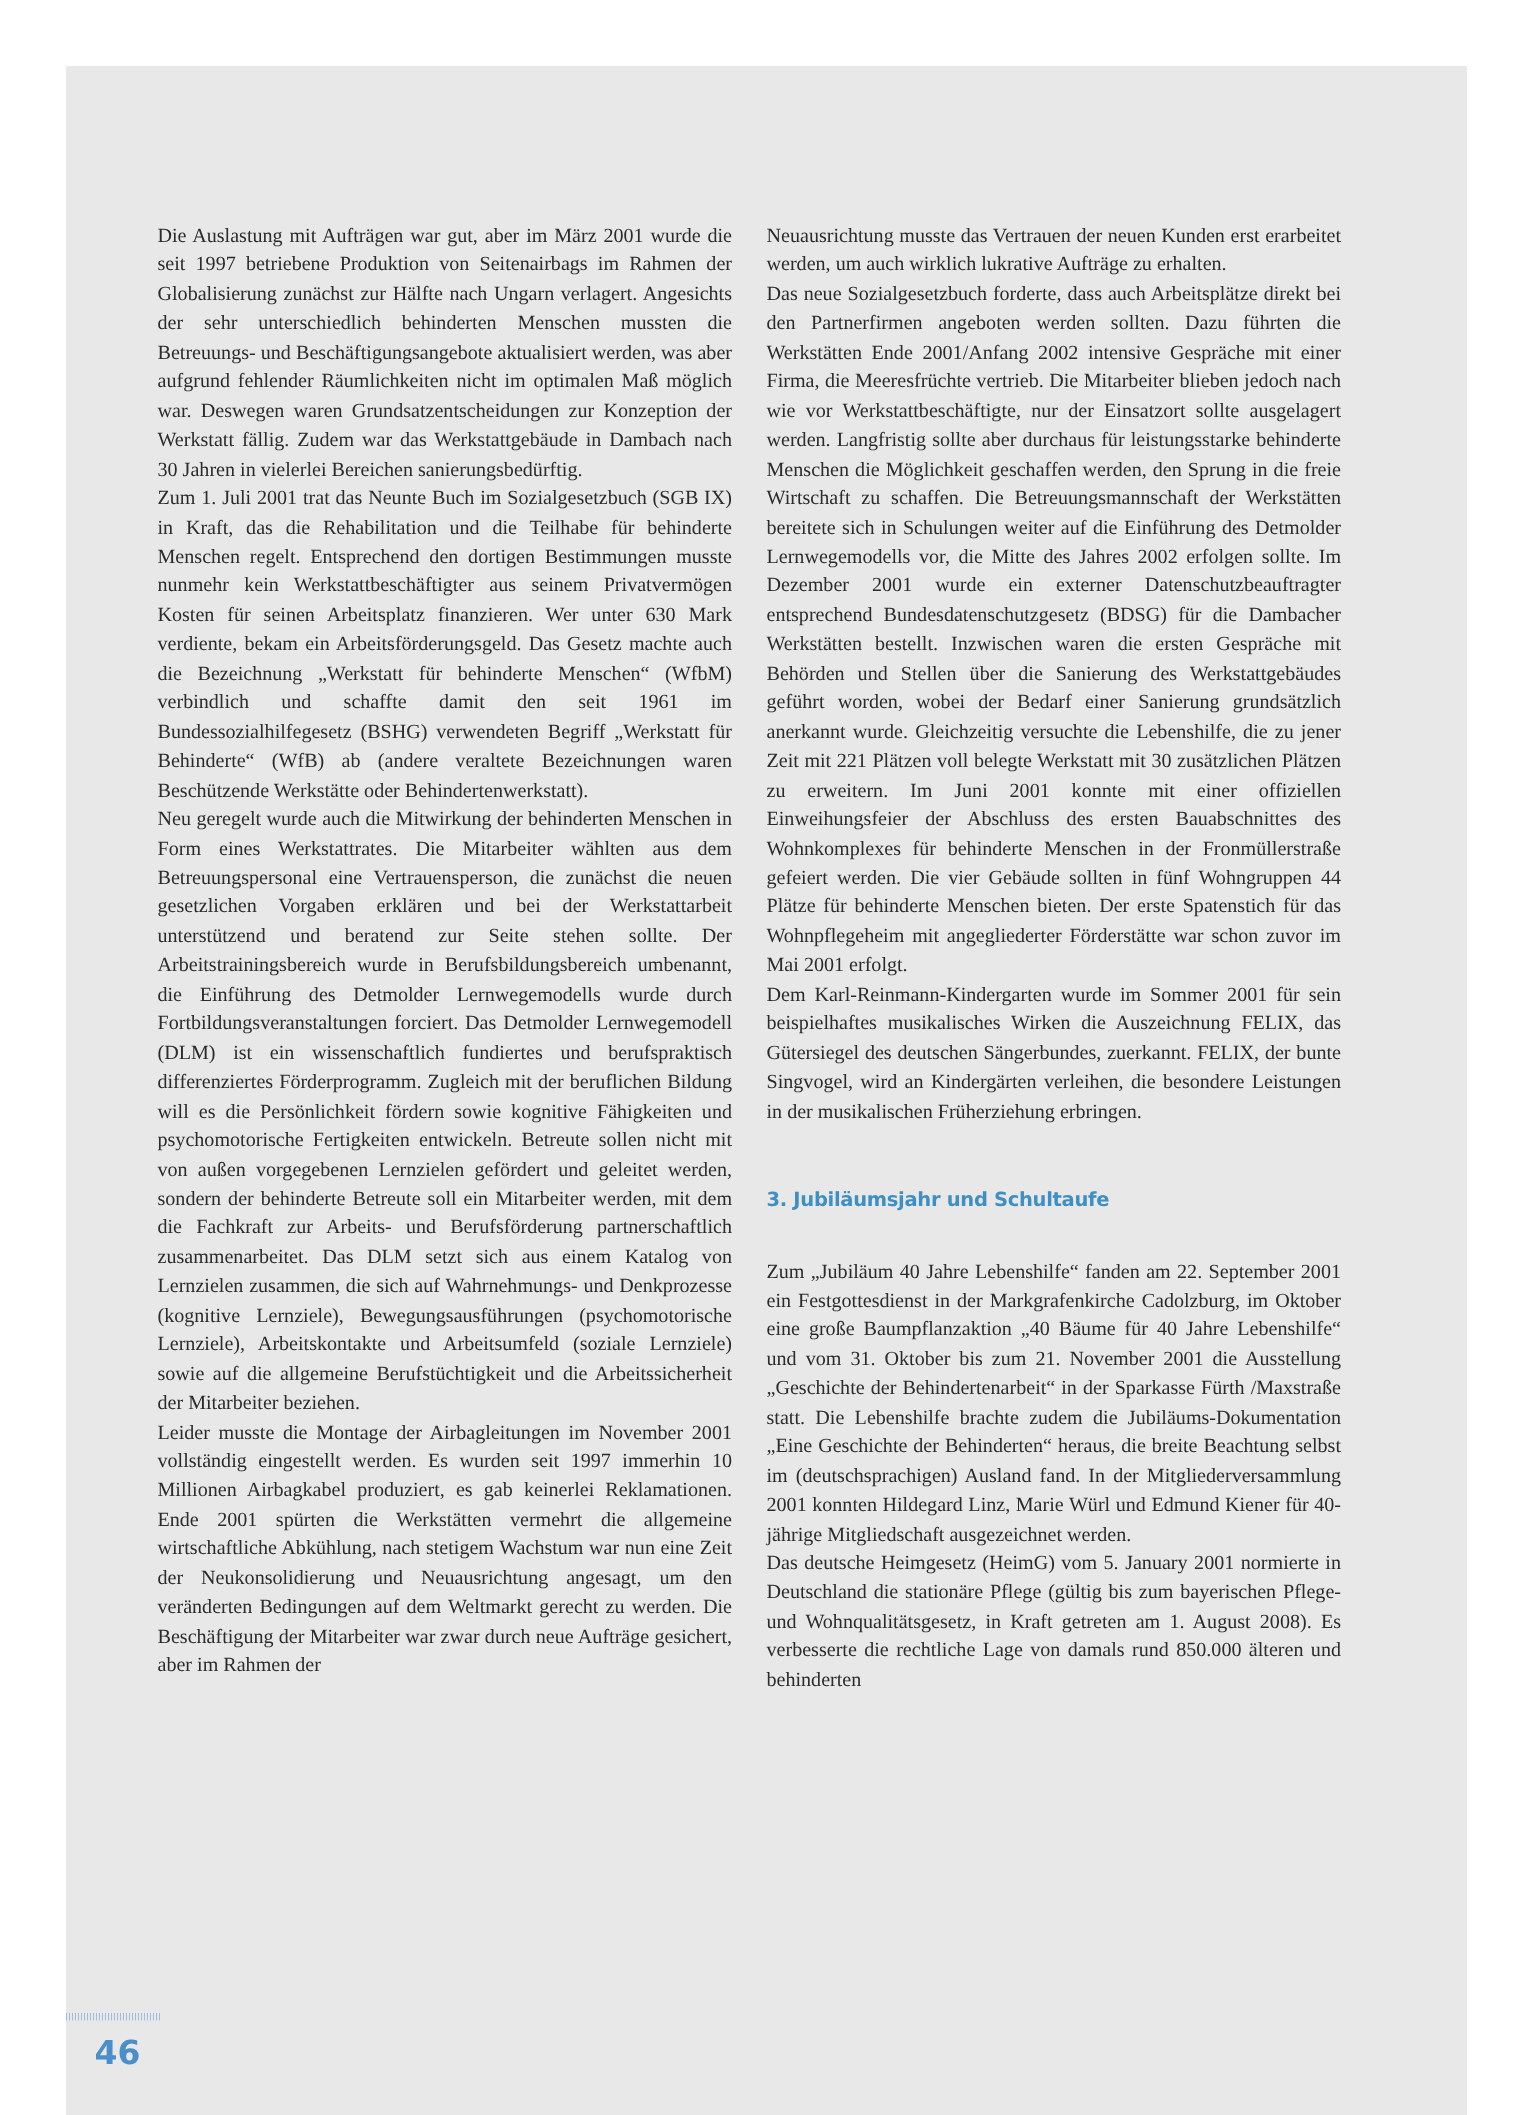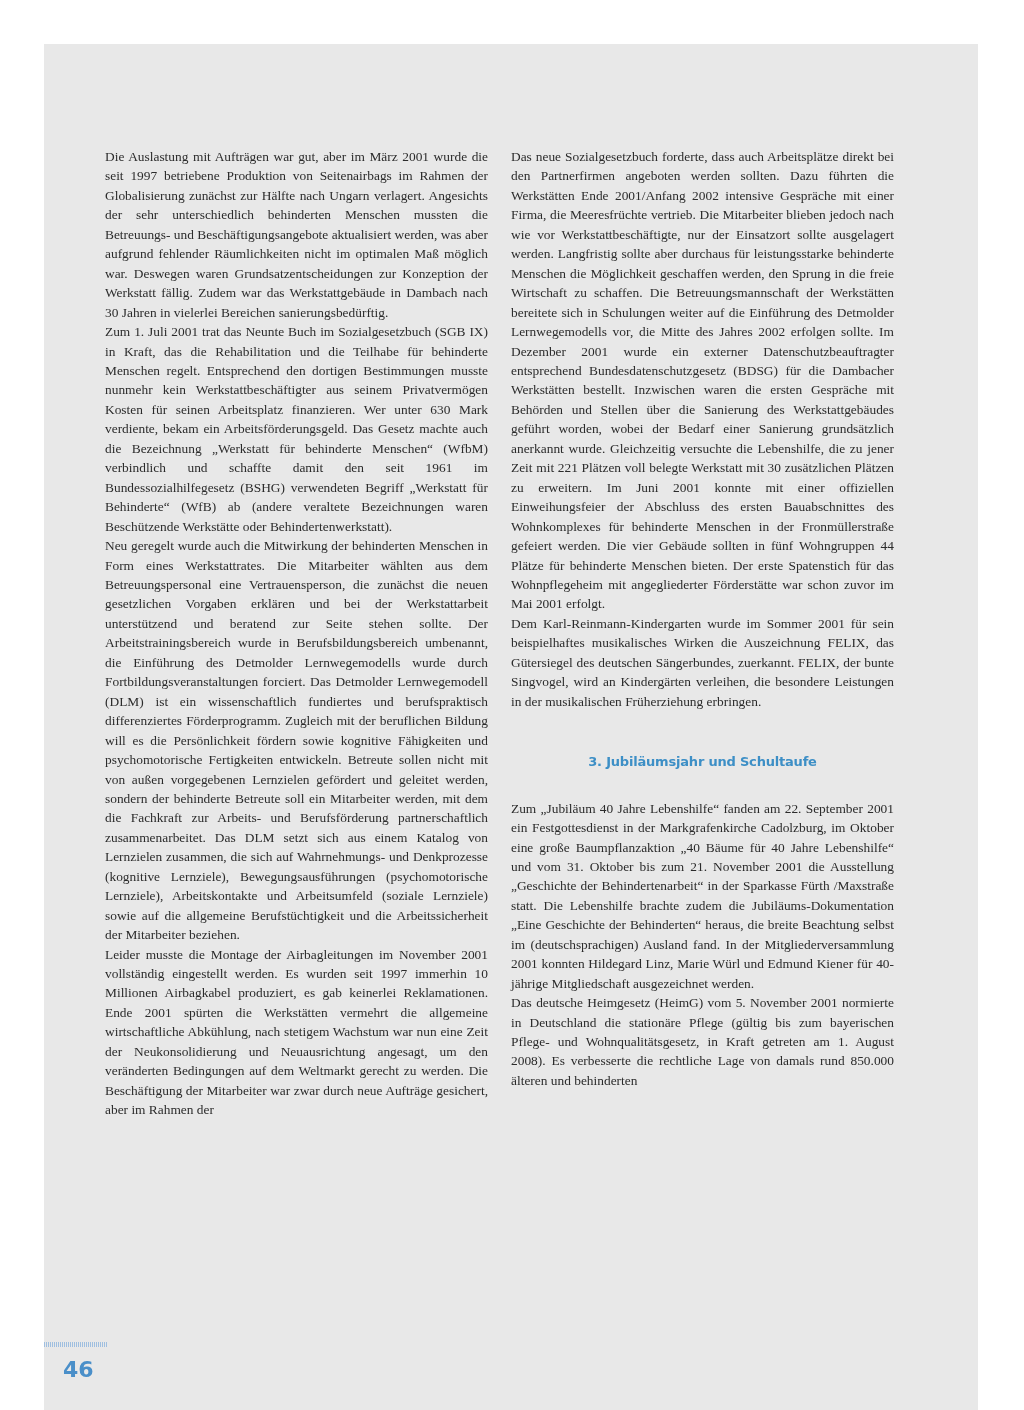--- a/index.html
+++ b/index.html
@@ -13,21 +13,21 @@
     font-family: "Liberation Serif", "DejaVu Serif", serif;
     font-size: 13.4px; line-height: 19.45px; color: #2b2b2b;
     text-align: justify; hyphens: manual;
   }
   .col-left { left: 61px; }
   .col-right { left: 467px; }
   .col p { margin: 0; }
   .heading {
     font-family: "DejaVu Sans", "Liberation Sans", sans-serif;
     font-size: 13px; font-weight: bold; color: #3d8fc6;
-    margin: 41px 0 27px 0 !important; text-align: center; letter-spacing: -0.2px;
+    margin: 41px 0 27px 0 !important; text-align: left; letter-spacing: -0.2px;
   }
   .page-number {
     position: absolute; left: 19px; top: 1266px;
     font-family: "DejaVu Sans", "Liberation Sans", sans-serif;
     font-size: 22px; font-weight: bold; color: #4a8fc9; margin-top: 47px;
   }
   .page-bar {
     position: absolute; left: 0px; top: 1298px; width: 64px; height: 5px;
     background: repeating-linear-gradient(90deg, #9fbfe0 0px, #9fbfe0 1px, transparent 1px, transparent 2px);
   }
@@ -38,22 +38,23 @@
 <div class="page">
 
   <div class="col col-left">
     <p>Die Auslastung mit Aufträgen war gut, aber im März 2001 wurde die seit 1997 betriebene Produktion von Seitenairbags im Rahmen der Globalisierung zunächst zur Hälfte nach Ungarn verlagert. Angesichts der sehr unterschiedlich behinderten Menschen mussten die Betreuungs- und Beschäftigungsangebote aktualisiert werden, was aber auf­grund fehlender Räumlichkeiten nicht im optimalen Maß möglich war. Deswegen waren Grundsatzentscheidungen zur Konzeption der Werkstatt fällig. Zudem war das Werkstattgebäude in Dambach nach 30 Jahren in vielerlei Bereichen sanierungsbedürftig.</p>
     <p>Zum 1. Juli 2001 trat das Neunte Buch im Sozialgesetzbuch (SGB IX) in Kraft, das die Rehabilitation und die Teilhabe für behinderte Menschen regelt. Entsprechend den dortigen Bestimmungen musste nunmehr kein Werkstattbeschäftigter aus seinem Privatvermögen Kosten für seinen Arbeitsplatz finanzieren. Wer unter 630 Mark verdiente, bekam ein Arbeitsförderungsgeld. Das Gesetz machte auch die Bezeichnung „Werkstatt für behinderte Menschen“ (WfbM) verbindlich und schaffte damit den seit 1961 im Bundessozialhilfegesetz (BSHG) verwendeten Begriff „Werkstatt für Behinderte“ (WfB) ab (andere veral­tete Bezeichnungen waren Beschützende Werkstätte oder Behindertenwerkstatt).</p>
     <p>Neu geregelt wurde auch die Mitwirkung der behinderten Menschen in Form eines Werkstattrates. Die Mitarbeiter wählten aus dem Betreuungspersonal eine Vertrauensperson, die zunächst die neuen gesetzlichen Vorgaben erklären und bei der Werkstattarbeit unterstützend und bera­tend zur Seite stehen sollte. Der Arbeitstrainingsbereich wurde in Berufsbildungsbereich umbenannt, die Einführung des Detmolder Lernwegemodells wurde durch Fortbildungsveranstaltungen forciert. Das Detmolder Lernwegemodell (DLM) ist ein wissenschaftlich fundiertes und berufspraktisch differenziertes Förderprogramm. Zugleich mit der beruflichen Bildung will es die Persönlichkeit fördern sowie kognitive Fähigkeiten und psychomotorische Fertigkeiten entwickeln. Betreute sollen nicht mit von außen vorgegebenen Lernzielen gefördert und geleitet werden, sondern der behinderte Betreute soll ein Mitarbeiter werden, mit dem die Fachkraft zur Arbeits- und Berufsförderung partnerschaftlich zusammenarbeitet. Das DLM setzt sich aus einem Katalog von Lernzielen zu­sammen, die sich  auf Wahrnehmungs- und Denkprozesse (kognitive Lernziele), Bewegungsausführungen (psychomo­torische Lernziele), Arbeitskontakte und Arbeitsumfeld (so­ziale Lernziele) sowie auf die allgemeine Berufstüchtigkeit und die Arbeitssicherheit der Mitarbeiter beziehen.</p>
     <p>Leider musste die Montage der Airbagleitungen im November 2001 vollständig eingestellt werden. Es wurden seit 1997 immerhin 10 Millionen Airbagkabel produ­ziert, es gab keinerlei Reklamationen. Ende 2001 spürten die Werkstätten vermehrt die allgemeine wirtschaftliche Abkühlung, nach stetigem Wachstum war nun eine Zeit der Neukonsolidierung und Neuausrichtung angesagt, um den veränderten Bedingungen auf dem Weltmarkt gerecht zu werden. Die Beschäftigung der Mitarbeiter war zwar durch neue Aufträge gesichert, aber im Rahmen der</p>
   </div>
 
   <div class="col col-right">
+    <p>Neuausrichtung musste das Vertrauen der neuen Kunden erst erarbeitet werden, um auch wirklich lukrative Aufträge zu erhalten.</p>
     <p>Das neue Sozialgesetzbuch forderte, dass auch Arbeitsplätze direkt bei den Partnerfirmen angeboten werden sollten. Dazu führten die Werkstätten Ende 2001/Anfang 2002 intensive Gespräche mit einer Firma, die Meeresfrüchte vertrieb. Die Mitarbeiter blieben jedoch nach wie vor Werkstattbeschäftigte, nur der Einsatzort sollte ausge­lagert werden. Langfristig sollte aber durchaus für leis­tungsstarke behinderte Menschen die Möglichkeit ge­schaffen werden, den Sprung in die freie Wirtschaft zu schaffen. Die Betreuungsmannschaft der Werkstätten bereitete sich in Schulungen weiter auf die Einführung des Detmolder Lernwegemodells vor, die Mitte des Jahres 2002 erfolgen sollte. Im Dezember 2001 wur­de ein externer Datenschutzbeauftragter entsprechend Bundesdatenschutzgesetz (BDSG) für die Dambacher Werkstätten bestellt. Inzwischen waren die ersten Gespräche mit Behörden und Stellen über die Sanierung des Werkstattgebäudes geführt worden, wobei der Bedarf einer Sanierung grundsätzlich anerkannt wurde. Gleichzeitig ver­suchte die Lebenshilfe, die zu jener Zeit mit 221 Plätzen voll belegte Werkstatt mit 30 zusätzlichen Plätzen zu erweitern. Im Juni 2001 konnte mit einer offiziellen Einweihungsfeier der Abschluss des ersten Bauabschnittes des Wohnkomplexes für behinderte Menschen in der Fronmüllerstraße gefeiert werden. Die vier Gebäude sollten in fünf Wohngruppen 44 Plätze für behinderte Menschen bieten. Der erste Spatenstich für das Wohnpflegeheim mit angegliederter Förderstätte war schon zuvor im Mai 2001 erfolgt.</p>
     <p>Dem Karl-Reinmann-Kindergarten wurde im Sommer 2001 für sein beispielhaftes musikalisches Wirken die Auszeichnung FELIX, das Gütersiegel des deutschen Sängerbundes, zuerkannt. FELIX, der bunte Singvogel, wird an Kindergärten verleihen, die besondere Leistungen in der musikalischen Früherziehung erbringen.</p>
     <p class="heading">3. Jubiläumsjahr und Schultaufe</p>
     <p>Zum „Jubiläum 40 Jahre Lebenshilfe“ fanden am 22. September 2001 ein Festgottesdienst in der Markgrafenkirche Cadolzburg, im Oktober eine große Baumpflanzaktion „40 Bäume für 40 Jahre Lebenshilfe“ und vom 31. Oktober bis zum 21. November 2001 die Ausstellung „Geschichte der Behindertenarbeit“ in der Sparkasse Fürth /Maxstraße statt. Die Lebenshilfe brachte zudem die Jubiläums-Dokumentation „Eine Geschichte der Behinderten“ he­raus, die breite Beachtung selbst im (deutschsprachigen) Ausland fand. In der Mitgliederversammlung 2001 konn­ten Hildegard Linz, Marie Würl und Edmund Kiener für 40-jährige Mitgliedschaft ausgezeichnet werden.</p>
-    <p>Das deutsche Heimgesetz (HeimG) vom 5. November 2001 normierte in Deutschland die stationäre Pflege (gültig bis zum bayerischen Pflege- und Wohnqualitätsgesetz, in Kraft getreten am 1. August 2008). Es verbesserte die rechtliche Lage von damals rund 850.000 älteren und behinderten</p>
+    <p>Das deutsche Heimgesetz (HeimG) vom 5. January 2001 normierte in Deutschland die stationäre Pflege (gültig bis zum bayerischen Pflege- und Wohnqualitätsgesetz, in Kraft getreten am 1. August 2008). Es verbesserte die rechtliche Lage von damals rund 850.000 älteren und behinderten</p>
   </div>
 
   <div class="page-number">46</div>
   <div class="page-bar"></div>
 </div>
 
 </body></html>

